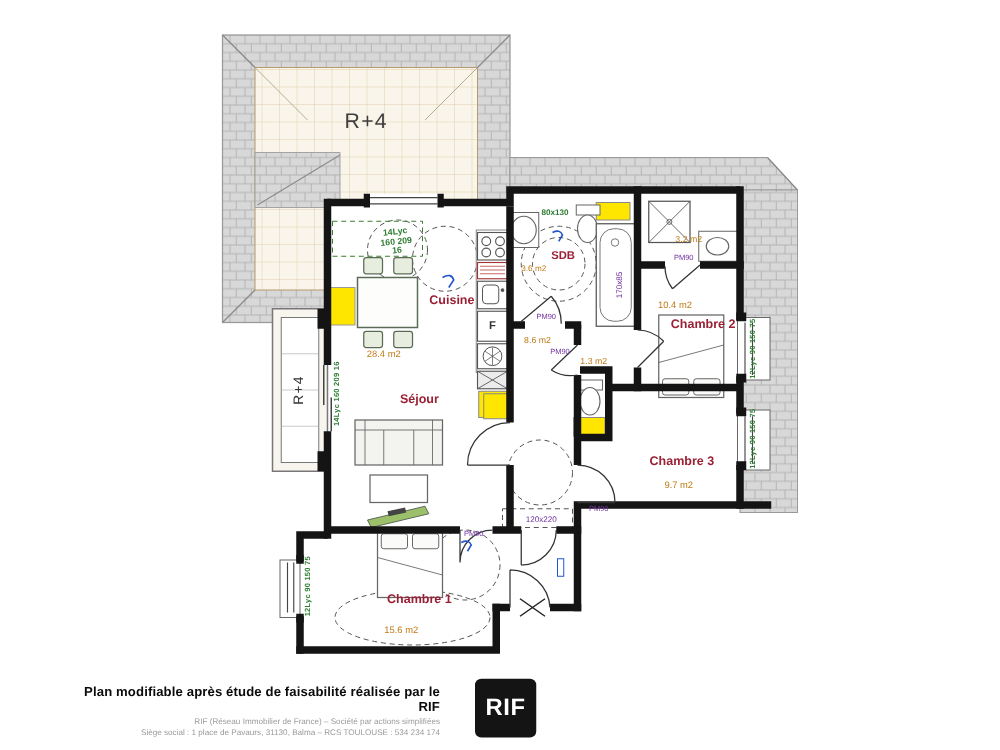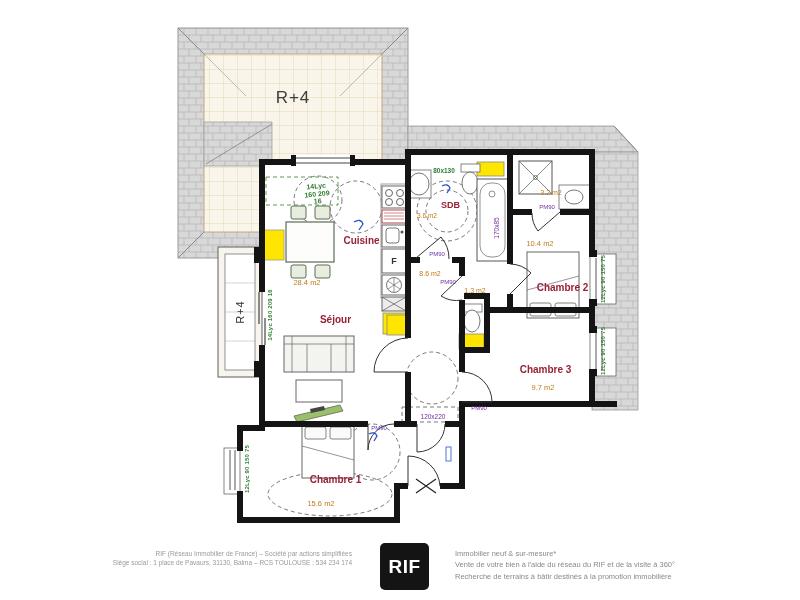--- a/index.html
+++ b/index.html
@@ -233,21 +233,21 @@
     <span class="lbl" id="roof-lbl" style="left:293px;top:97px;">R+4</span>
     <span class="lbl rot" id="balcony-lbl" style="left:240px;top:312px;">R+4</span>
 
     <span class="lbl room" style="left:352px;top:241px;">Cuisine</span>
     <span class="lbl room" style="left:326px;top:320px;">Séjour</span>
     <span class="lbl area" style="left:307px;top:283px;">28.4 m2</span>
 
     <span class="lbl room" style="left:326px;top:480px;">Chambre 1</span>
     <span class="lbl area" style="left:321px;top:504px;">15.6 m2</span>
 
-    <span class="lbl room" style="left:553px;top:288px;">Chambre 2</span>
+    <span class="lbl room" style="left:553px;top:260px;">Chambre 2</span>
     <span class="lbl area" style="left:540px;top:244px;">10.4 m2</span>
 
     <span class="lbl room" style="left:536px;top:370px;">Chambre 3</span>
     <span class="lbl area" style="left:537px;top:388px;padding-left:12px;">9.7 m2</span>
 
     <span class="lbl room" style="left:441px;top:205px;font-size:9px;">SDB</span>
     <span class="lbl area" style="left:427px;top:216px;font-size:6.5px;">3.6 m2</span>
 
     <span class="lbl area" style="left:551px;top:192px;font-size:7px;">3.2 m2</span>
     <span class="lbl area" style="left:475px;top:290px;font-size:7px;">1.3 m2</span>
@@ -272,25 +272,21 @@
     </div>
 
     <span class="lbl rot green winlbl" style="left:270px;top:315px;">14Lyc 160 209 16</span>
     <span class="lbl rot green winlbl" style="left:247px;top:469px;">12Lyc 90 150 75</span>
     <span class="lbl rot green winlbl" style="left:603px;top:279px;">12Lyc 90 150 75</span>
     <span class="lbl rot green winlbl" style="left:603px;top:351px;">12Lyc 90 150 75</span>
   </div>
 
   <div id="footer">
     <div id="f-left">
+      <div id="f-title">Plan modifiable après étude de faisabilité réalisée par le RIF</div>
       <div class="f-sub">RIF (Réseau Immobilier de France)  –  Société par actions simplifiées</div>
       <div class="f-sub">Siège social : 1 place de Pavaurs, 31130, Balma – RCS TOULOUSE : 534 234 174</div>
     </div>
     <div id="f-logo">
       <span>RIF</span>
     </div>
-    <div id="f-right">
-      <div class="f-r">Immobilier neuf &amp; sur-mesure*</div>
-      <div class="f-r">Vente de votre bien à l'aide du réseau du RIF et de la visite à 360°</div>
-      <div class="f-r">Recherche de terrains à bâtir destinés à la promotion immobilière</div>
-    </div>
   </div>
 </div>
 
 </body></html>

